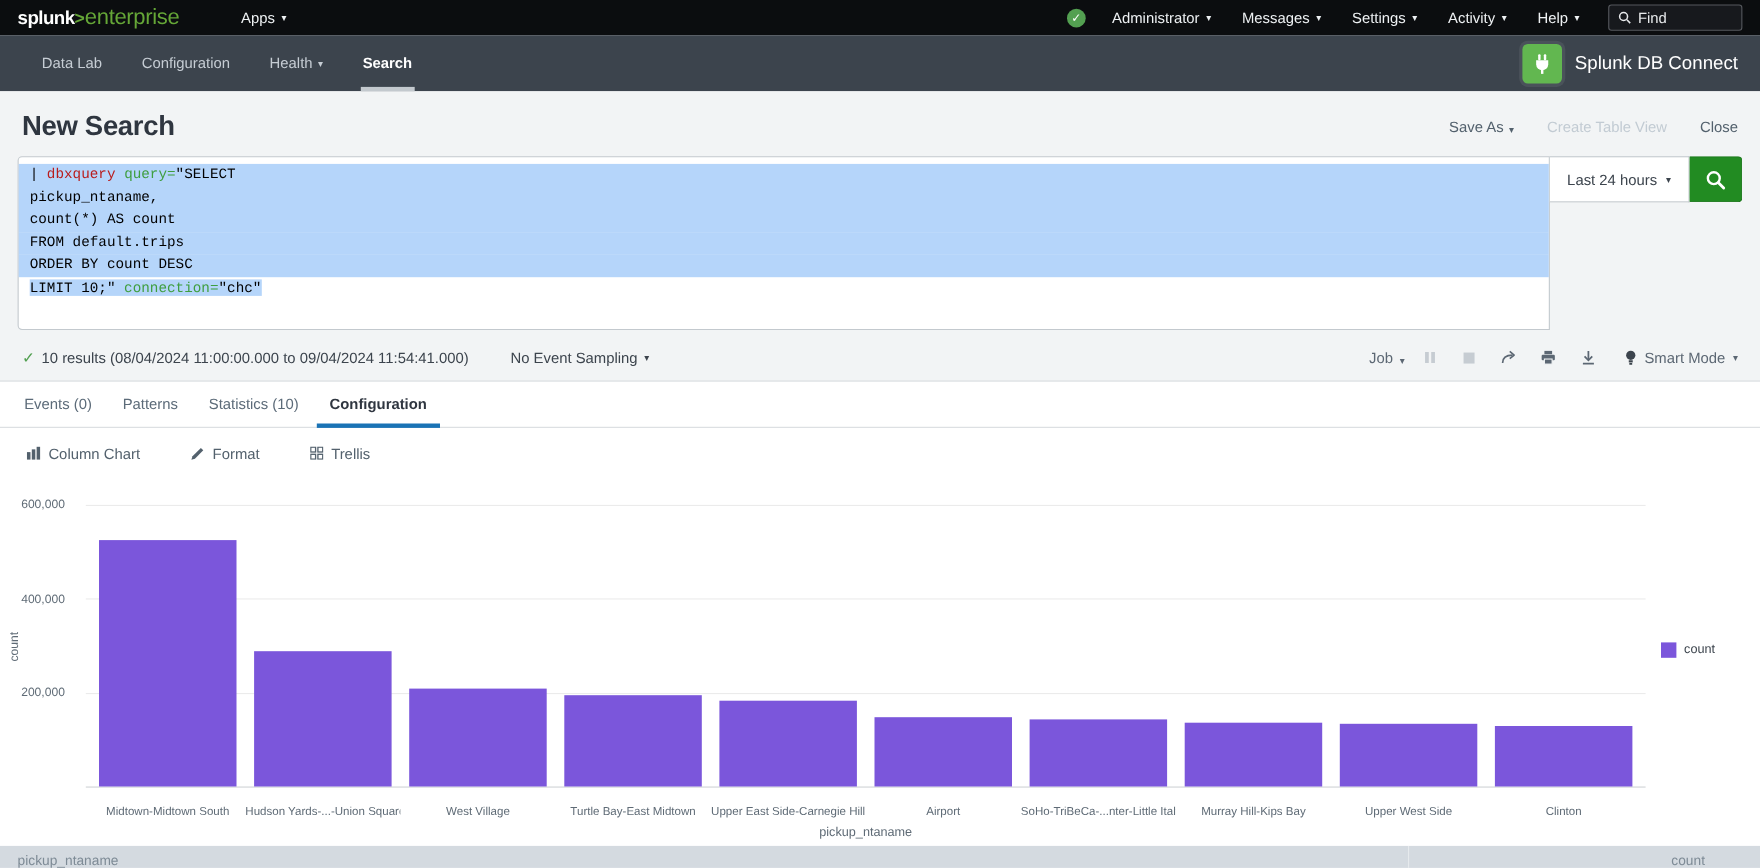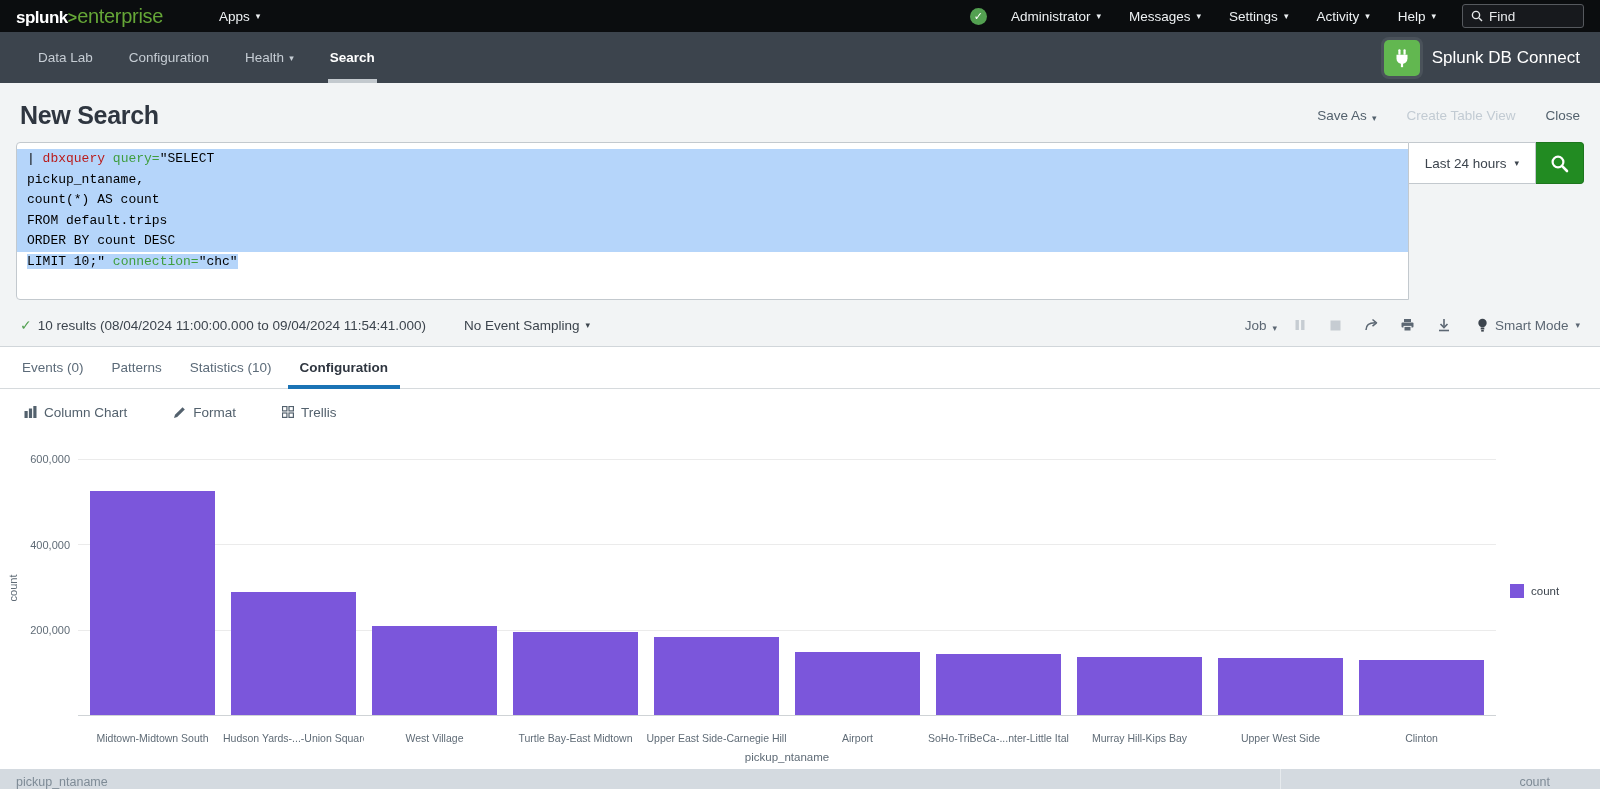--- a/index.html
+++ b/index.html
@@ -98,21 +98,21 @@
   .viz-item { display:flex; align-items:center; gap:7px; font-size:13.5px; color:#53616d; cursor:pointer; }
   
   .chart-section { flex:1; background:#fff; overflow:hidden; padding-top:14px; }
   .chart-wrap { display:flex; align-items:flex-start; }
   .y-title {
     width:26px; height:257px; display:flex; align-items:center; justify-content:center;
     margin-top:10px;
   }
   .y-title span { transform:rotate(-90deg); font-size:11px; color:#5f6b76; white-space:nowrap; }
   .y-labels { width:52px; position:relative; height:257px; margin-top:10px; font-size:11px; color:#5f6b76; }
-  .y-labels div { position:absolute; right:8px; transform:translateY(-50%); }
+  .y-labels div { position:absolute; right:19px; transform:translateY(-50%); }
   .yl-0 { top:0; } .yl-1 { top:33.33%; } .yl-2 { top:66.67%; }
   .plot { flex:1; position:relative; height:257px; margin-top:10px; border-bottom:1px solid #cfd3d6; }
   .gridline { position:absolute; left:0; right:0; height:1px; background:#ebebeb; }
   .gl-0 { top:0; } .gl-1 { top:33.33%; } .gl-2 { top:66.67%; }
   .bars { position:absolute; left:0; right:0; top:0; bottom:0; display:flex; padding:0 4px; }
   .bar-slot { flex:1; position:relative; }
   .bar { position:absolute; bottom:0; left:6%; width:88%; background:#7b56db; cursor:pointer; }
   .legend { width:104px; display:flex; align-items:center; gap:7px; margin-top:135px; padding-left:14px; }
   .legend-swatch { width:14px; height:14px; background:#7b56db; }
   .legend-label { font-size:11.5px; color:#3c444d; }

